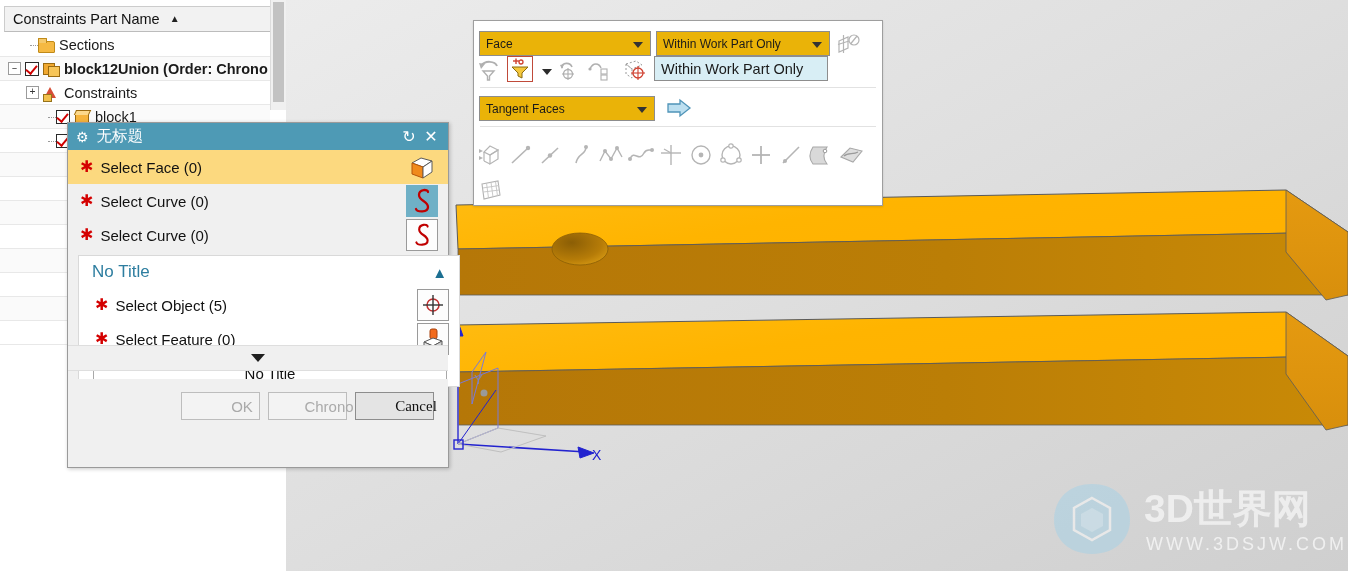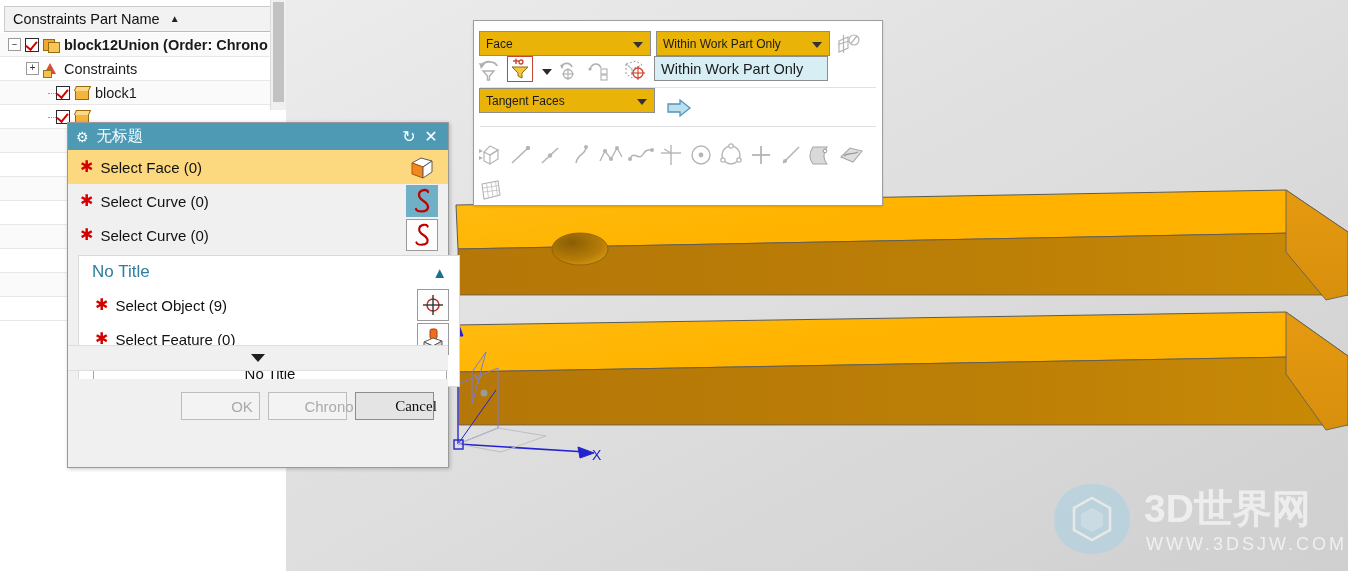--- a/index.html
+++ b/index.html
@@ -243,20 +243,26 @@
     <div class="tree-header">
       <span>Constraints Part Name</span>
       <span class="sort-arrow">▲</span>
     </div>
 
     <div class="tree-vscroll">
       <div class="thumb"></div>
     </div>
 
     <div class="tree-rows" id="tree-rows">
+        <div class="trow">
+          <span class="indent" style="width: 26px;"></span>
+          <span class="dotline"></span>
+          <span class="ico ico-folder"></span>
+          <span>Sections</span>
+        </div>
         <div class="trow alt">
           <span class="indent" style="width: 8px;"></span>
           <span class="expander">–</span>
           <span class="chk"></span>
           <span class="ico ico-union"></span>
           <span class="label-bold">block12Union (Order: Chrono</span>
         </div>
         <div class="trow">
           <span class="indent" style="width: 26px;"></span>
           <span class="expander">+</span>
@@ -459,21 +465,21 @@
           <polygon points="3,12 12,6 23,9 14,16" fill="#3d7fb0" stroke="#2a5f85" stroke-width="1"></polygon>
           <polygon points="14,16 23,9 23,13 14,20" fill="#2a5f85"></polygon>
           <line x1="6" y1="14" x2="18" y2="7" stroke="#e03030" stroke-width="1.6"></line>
         </svg>
       </div>
     </div>
 
     <div class="tb-sep"></div>
 
     <div class="tb-row" style="height:38px;">
-      <div class="combo" style="left:5px;top:0;width:176px;">
+      <div class="combo" style="left:5px;top:8px;width:176px;">
         <span class="txt">Tangent Faces</span>
         <span class="caret"></span>
       </div>
       <div class="tb-ico" style="left:190px;top:8px;width:30px;height:24px;">
         <svg width="26" height="20" viewBox="0 0 26 20">
           <polygon points="2,6 14,6 14,2 24,10 14,18 14,14 2,14" fill="#bcdff0" stroke="#4f94b8" stroke-width="1.3"></polygon>
         </svg>
       </div>
     </div>
 
@@ -631,21 +637,21 @@
       </div>
 
       <div class="grp" style="top:105px;height:132px;">
         <div class="grp-head">
           <span>No Title</span>
           <span class="chev">▲</span>
         </div>
 
         <div class="grp-row">
           <span class="star">✱</span>
-          <span class="slabel">Select Object (9)</span>
+          <span class="slabel">Select Object (5)</span>
           <span class="sel-btn boxed">
             <svg width="26" height="26" viewBox="0 0 26 26">
               <circle cx="13" cy="13" r="6" fill="none" stroke="#c03030" stroke-width="1.5"></circle>
               <line x1="13" y1="3" x2="13" y2="23" stroke="#333" stroke-width="1.4"></line>
               <line x1="3" y1="13" x2="23" y2="13" stroke="#333" stroke-width="1.4"></line>
             </svg>
           </span>
         </div>
 
         <div class="grp-row">

